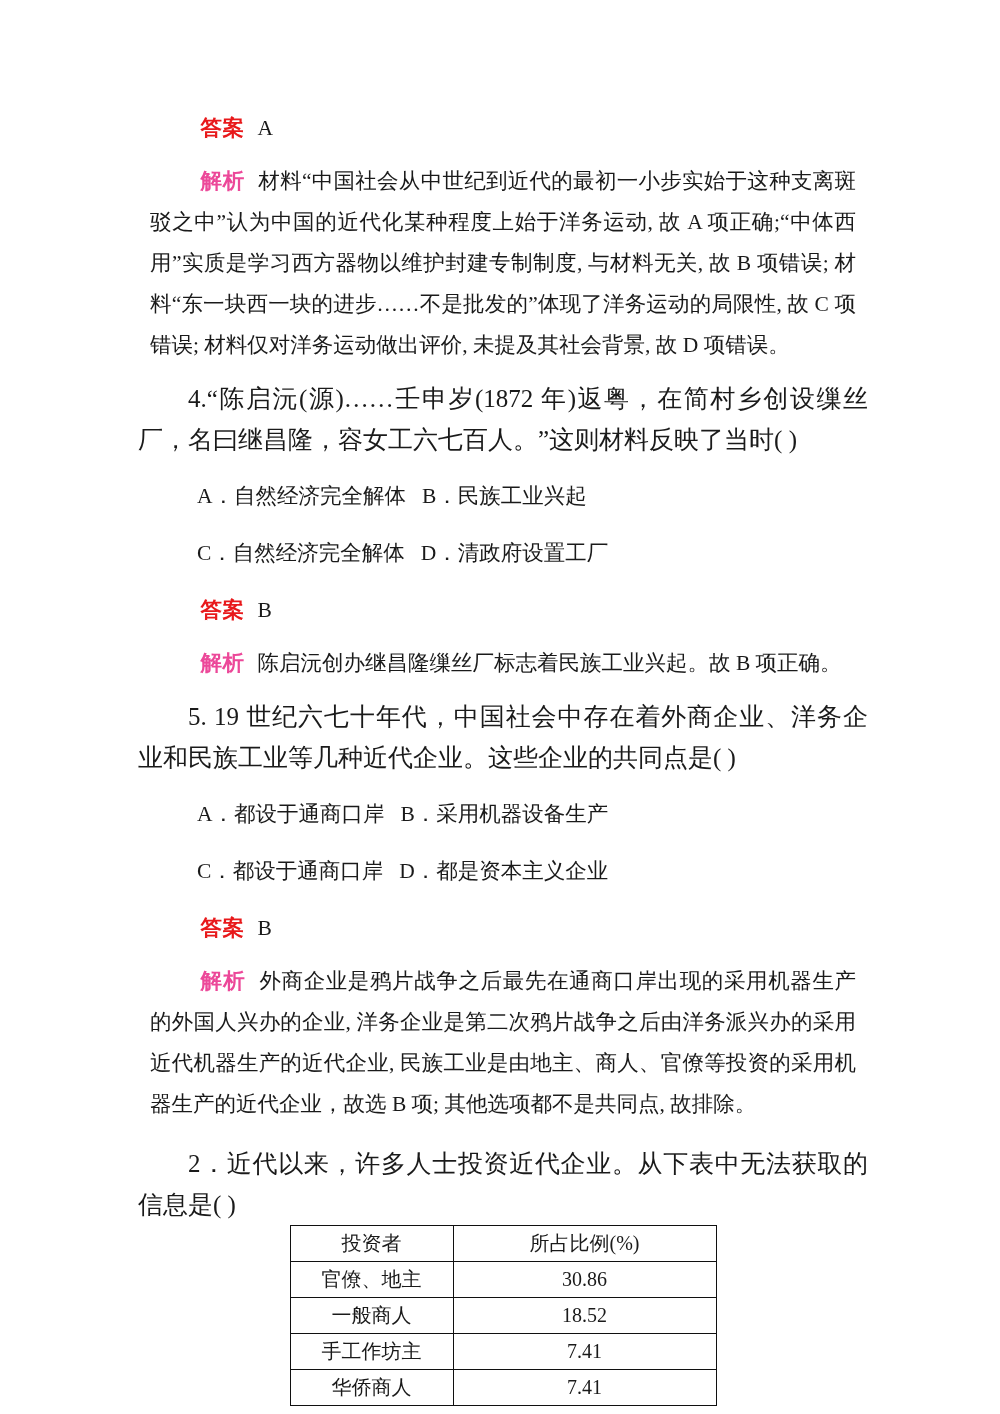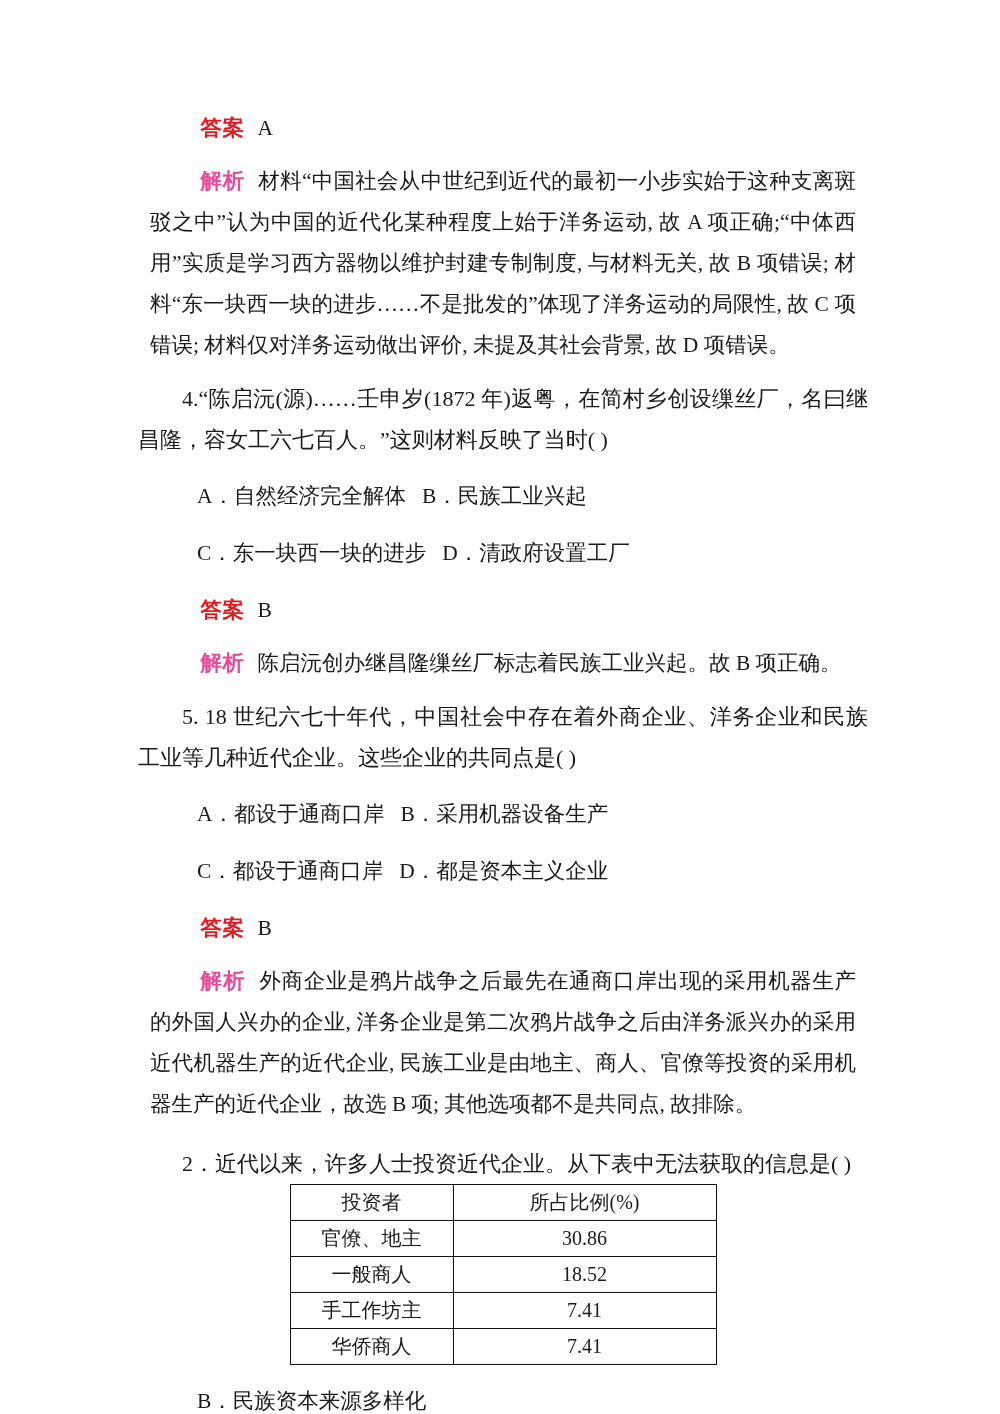--- a/index.html
+++ b/index.html
@@ -46,21 +46,21 @@
   .lbl-analysis { color: #ec4899; }
   .lbl-gap { display: inline-block; width: 13px; }
 
   .ans-letter {
     font-family: "Liberation Serif", serif;
     color: #1a1a1a;
   }
 
   
   .q-stem {
-    font-size: 22px;
+    font-size: 25px;
     line-height: 41px;
     text-align: justify;
     text-justify: inter-ideograph;
     margin: 0;
     text-indent: 2em;
   }
   .opt-line {
     font-size: 21.5px;
     line-height: 41px;
     margin: 16px;
@@ -108,27 +108,27 @@
   <div class="content">
 
     <p class="labeled"><span class="lbl lbl-answer">答案</span><span class="lbl-gap"></span><span class="ans-letter">A</span></p>
 
     <p class="labeled"><span class="lbl lbl-analysis">解析</span><span class="lbl-gap"></span><span>材料“中国社会从中世纪到近代的最初一小步实始于这种支离斑驳之中”认为中国的近代化某种程度上始于洋务运动, 故 A 项正确;“中体西用”实质是学习西方器物以维护封建专制制度, 与材料无关, 故 B 项错误; 材料“东一块西一块的进步……不是批发的”体现了洋务运动的局限性, 故 C 项错误; 材料仅对洋务运动做出评价, 未提及其社会背景, 故 D 项错误。</span></p>
 
     <p class="q-stem">4.“陈启沅(源)……壬申岁(1872 年)返粤，在简村乡创设缫丝厂，名曰继昌隆，容女工六七百人。”这则材料反映了当时(        )</p>
 
     <p class="opt-line"><span class="optkey">A．自然经济完全解体</span><span class="opt-sep"></span><span class="optkey">B．民族工业兴起</span></p>
 
-    <p class="opt-line"><span class="optkey">C．东一块西一块的进步</span><span class="opt-sep"></span><span class="optkey">D．清政府设置工厂</span></p>
+    <p class="opt-line"><span class="optkey">C．自然经济完全解体</span><span class="opt-sep"></span><span class="optkey">D．清政府设置工厂</span></p>
 
     <p class="labeled"><span class="lbl lbl-answer">答案</span><span class="lbl-gap"></span><span class="ans-letter">B</span></p>
 
     <p class="labeled"><span class="lbl lbl-analysis">解析</span><span class="lbl-gap"></span><span>陈启沅创办继昌隆缫丝厂标志着民族工业兴起。故 B 项正确。</span></p>
 
-    <p class="q-stem">5. 18 世纪六七十年代，中国社会中存在着外商企业、洋务企业和民族工业等几种近代企业。这些企业的共同点是(        )</p>
+    <p class="q-stem">5. 19 世纪六七十年代，中国社会中存在着外商企业、洋务企业和民族工业等几种近代企业。这些企业的共同点是(        )</p>
 
     <p class="opt-line"><span class="optkey">A．都设于通商口岸</span><span class="opt-sep"></span><span class="optkey">B．采用机器设备生产</span></p>
 
     <p class="opt-line"><span class="optkey">C．都设于通商口岸</span><span class="opt-sep"></span><span class="optkey">D．都是资本主义企业</span></p>
 
     <p class="labeled"><span class="lbl lbl-answer">答案</span><span class="lbl-gap"></span><span class="ans-letter">B</span></p>
 
     <p class="labeled"><span class="lbl lbl-analysis">解析</span><span class="lbl-gap"></span><span>外商企业是鸦片战争之后最先在通商口岸出现的采用机器生产的外国人兴办的企业, 洋务企业是第二次鸦片战争之后由洋务派兴办的采用近代机器生产的近代企业, 民族工业是由地主、商人、官僚等投资的采用机器生产的近代企业，故选 B 项; 其他选项都不是共同点, 故排除。</span></p>
 
     <div class="spacer-6"></div>

